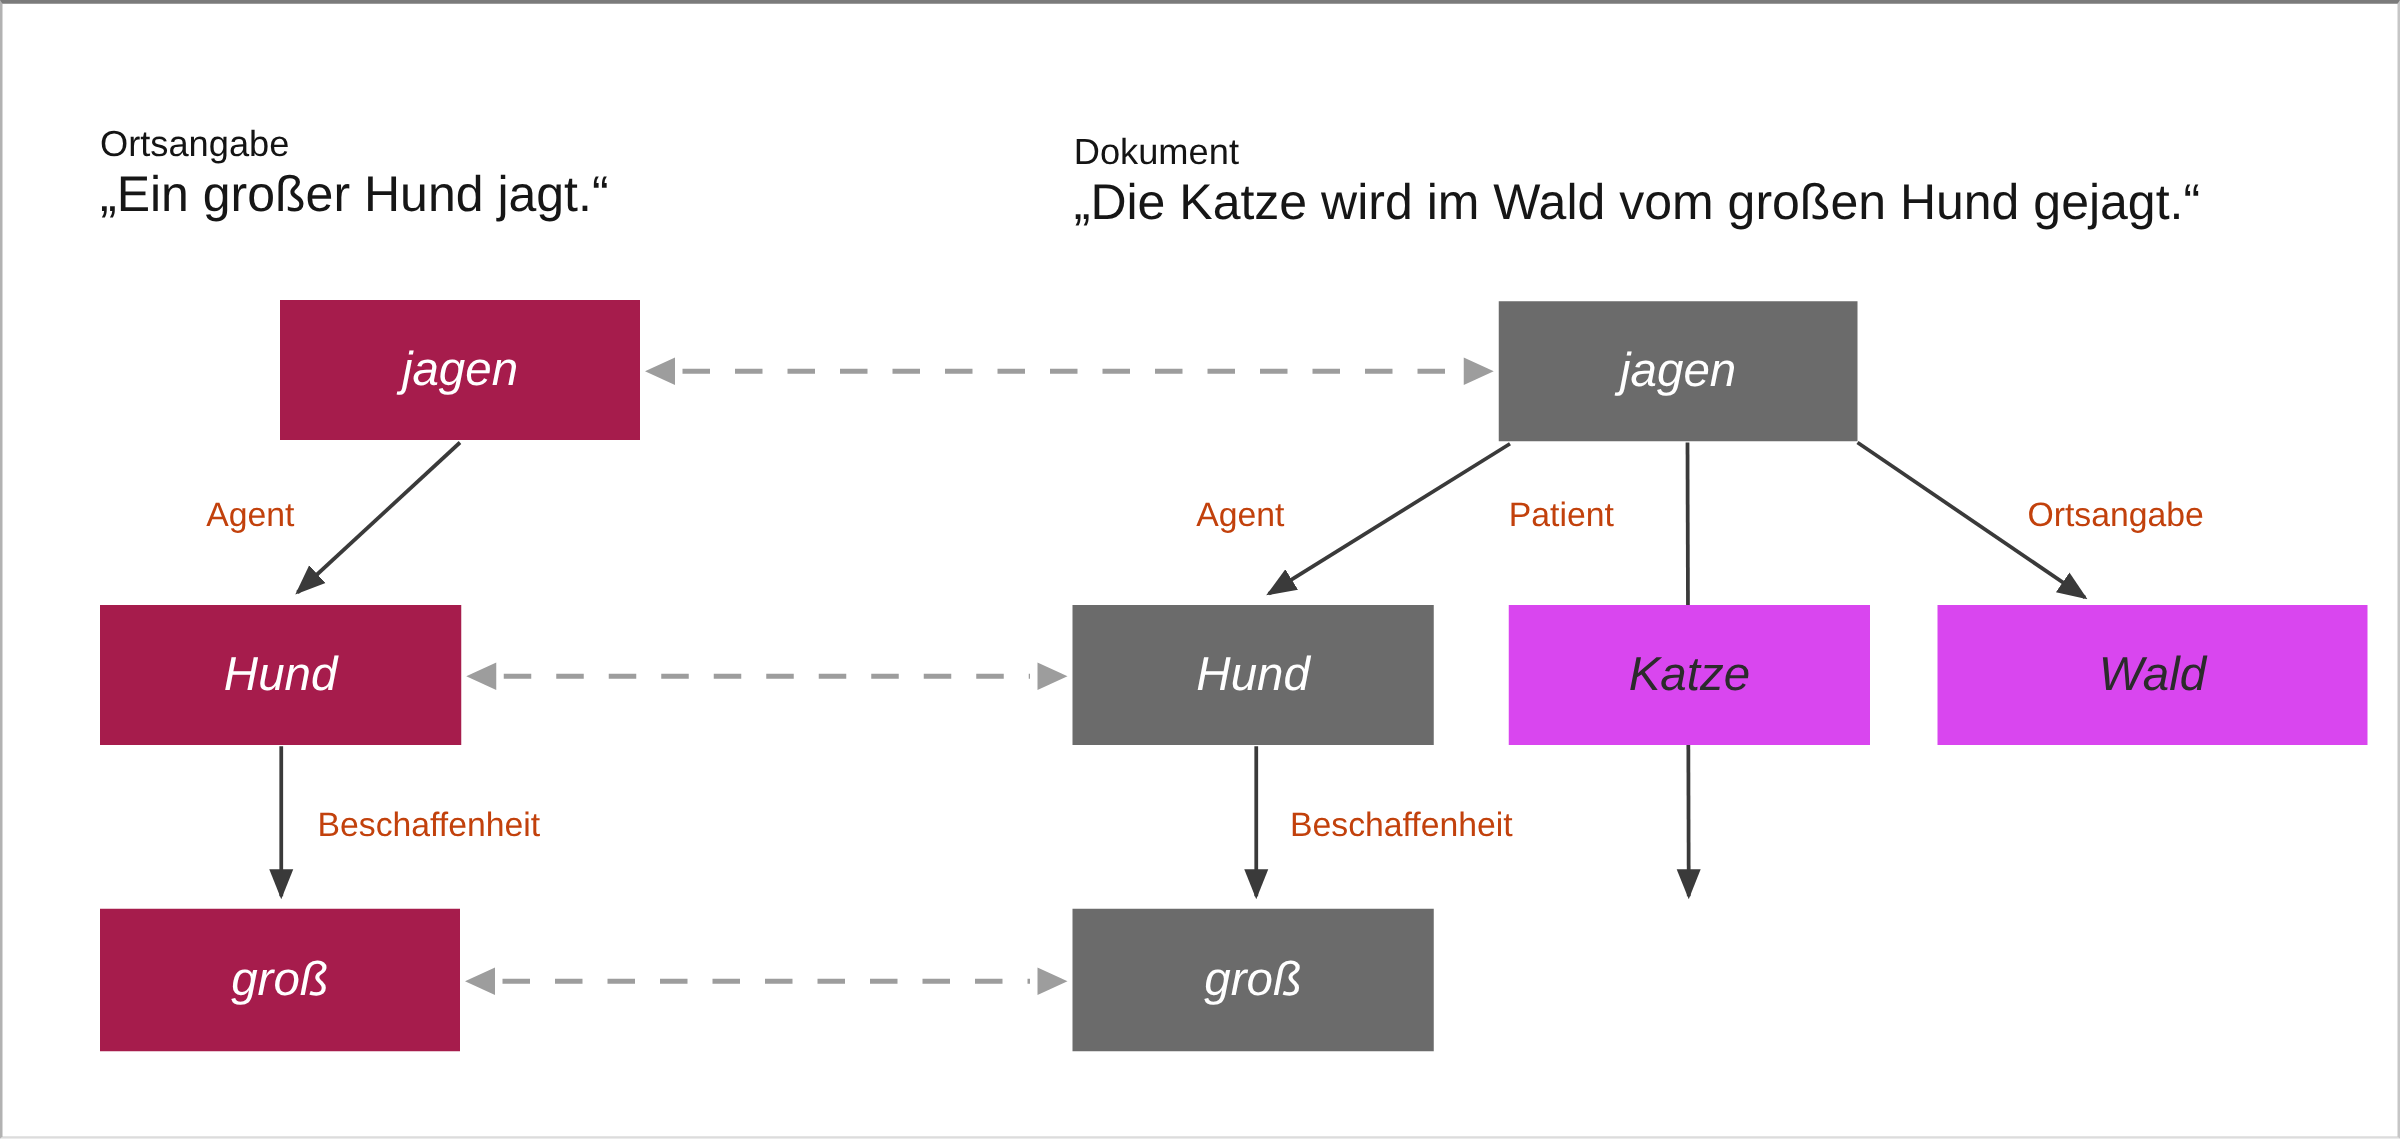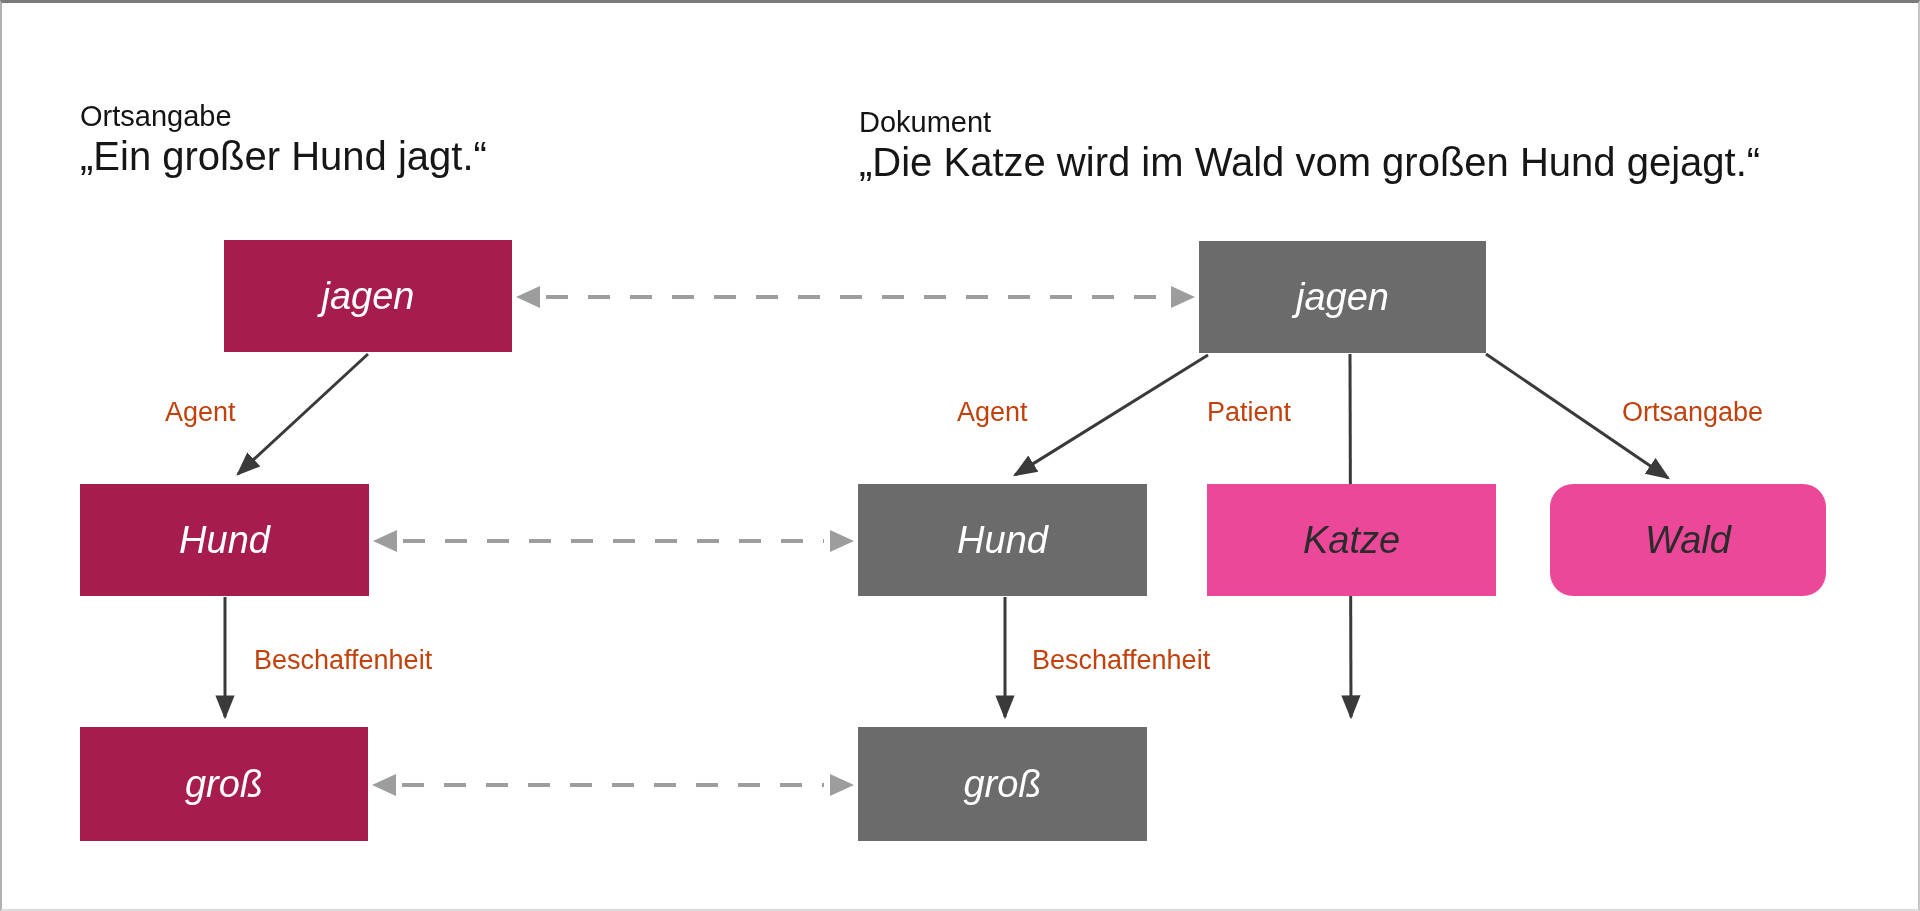--- a/index.html
+++ b/index.html
@@ -12,21 +12,21 @@
   }
   .abs{position:absolute;}
   .header-label{font-size:29px; line-height:1.1; color:#141414; white-space:nowrap;}
   .header-sentence{font-size:40px; line-height:1.15; color:#161616; white-space:nowrap;}
   .node{
     position:absolute; display:flex; align-items:center; justify-content:center;
     font-size:38px; white-space:nowrap;font-style:italic;
   }
   .node.query{background:#A61C4C; color:#ffffff;}
   .node.doc-matched{background:#6B6B6B; color:#ffffff;}
-  .node.doc-unmatched{background:#ec4899; color:#2B2B2B;}
+  .node.doc-unmatched{background:#d946ef; color:#2B2B2B;}
   .edge-label{position:absolute; font-size:27px; color:#c2410c; white-space:nowrap;}
   svg.arrow-layer{position:absolute; left:0; top:0; width:1916px; height:906px; pointer-events:none;}
   .solid-edge{stroke:#3A3A3A; stroke-width:3; fill:none;}
   .dashed-edge{stroke:#9D9D9D; stroke-width:4; stroke-dasharray:22 20; fill:none;}
   .gray-head{fill:#9D9D9D; stroke:none;}
 </style>
 </head>
 <body>
 
 <div class="frame">
@@ -69,21 +69,21 @@
   <div class="abs header-label" style="left:857px; top:104px;">Dokument</div>
   <div class="abs header-sentence" style="left:857px; top:136px;">„Die Katze wird im Wald vom großen Hund gejagt.“</div>
 
   <div class="node query" style="left:222px; top:237px; width:288px; height:112px;">jagen</div>
   <div class="node query" style="left:78px; top:481px; width:289px; height:112px;">Hund</div>
   <div class="node query" style="left:78px; top:724px; width:288px; height:114px;">groß</div>
 
   <div class="node doc-matched" style="left:1197px; top:238px; width:287px; height:112px;">jagen</div>
   <div class="node doc-matched" style="left:856px; top:481px; width:289px; height:112px;">Hund</div>
   <div class="node doc-unmatched" style="left:1205px; top:481px; width:289px; height:112px;">Katze</div>
-  <div class="node doc-unmatched" style="left:1548px; top:481px; width:276px; height:112px;border-radius:23px;">Wald</div>
+  <div class="node doc-unmatched" style="left:1548px; top:481px; width:344px; height:112px;">Wald</div>
   <div class="node doc-matched" style="left:856px; top:724px; width:289px; height:114px;">groß</div>
 
   <div class="edge-label" style="left:163px; top:394px;">Agent</div>
   <div class="edge-label" style="left:252px; top:642px;">Beschaffenheit</div>
 
   <div class="edge-label" style="left:955px; top:394px;">Agent</div>
   <div class="edge-label" style="left:1205px; top:394px;text-align:center;">Patient</div>
   <div class="edge-label" style="left:1620px; top:394px;">Ortsangabe</div>
   <div class="edge-label" style="left:1030px; top:642px;">Beschaffenheit</div>
 

